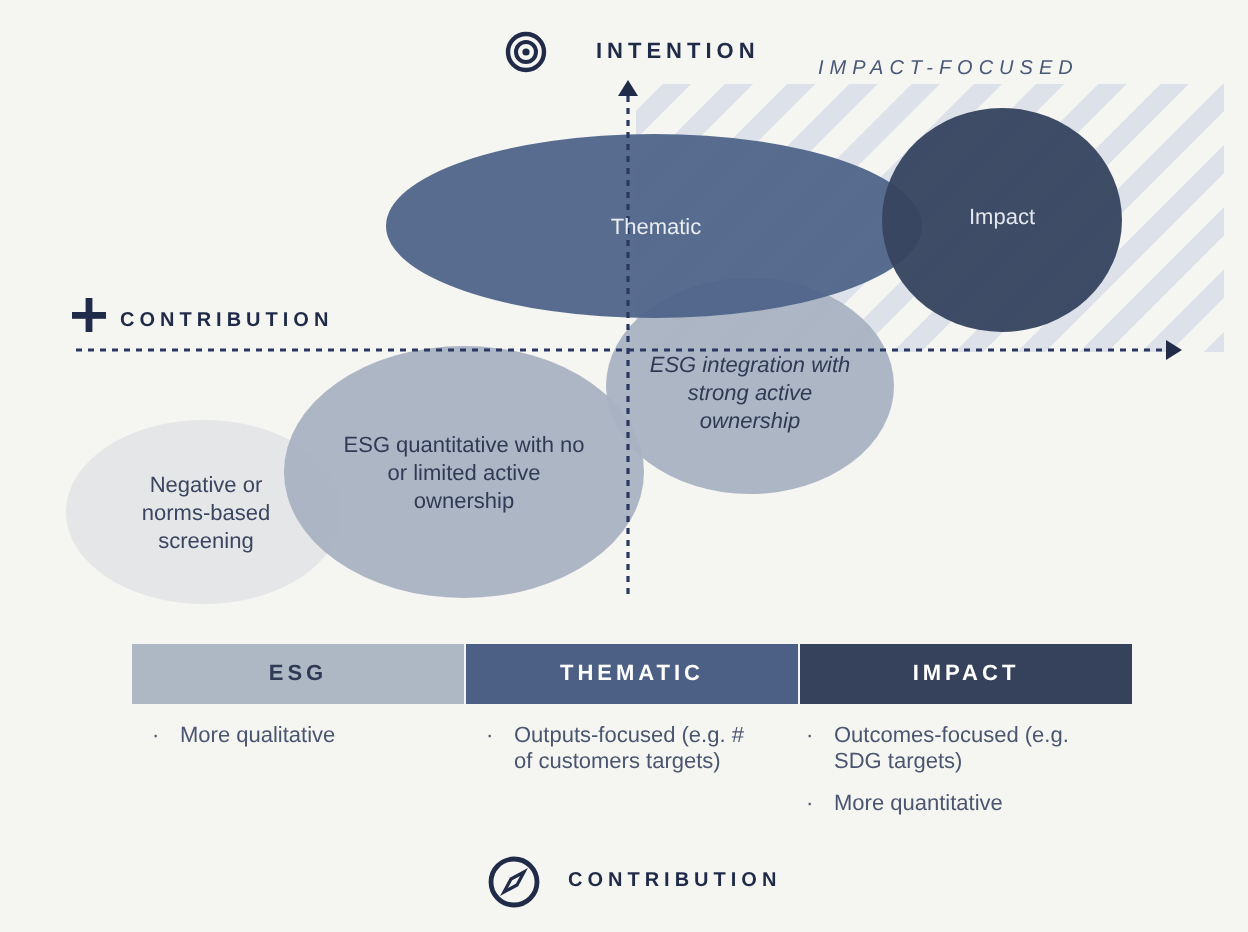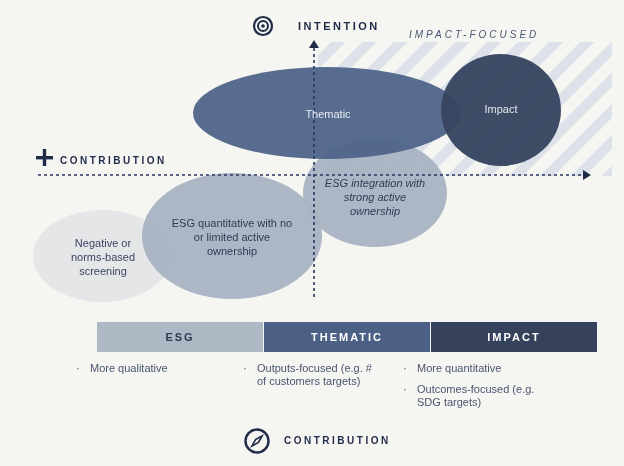--- a/index.html
+++ b/index.html
@@ -11,21 +11,21 @@
   .axis-label {
     font-size:11px; font-weight:bold; letter-spacing:2.5px; color:#1f2b48;
   }
   .zone-label { font-size:10px; letter-spacing:3px; color:#4a5878; }
   .ell-text {
     position:absolute; text-align:center; font-size:11px; line-height:14px;
     display:flex; align-items:center; justify-content:center;
   }
   .hdr {
     position:absolute; top:322px; height:30px; display:flex; align-items:center; justify-content:center;
-    font-size:11px; font-weight:bold; letter-spacing:2px;margin-left:31px;
+    font-size:11px; font-weight:bold; letter-spacing:2px;
   }
   .bullets { position:absolute; top:362px; font-size:11px; line-height:13px; color:#4a5570; }
   .bullets .b { position:relative; padding-left:16px; margin-bottom:8px; }
   .bullets .b::before { content:"·"; position:absolute; left:2px; top:0; }
 </style>
 </head>
 <body>
 
 <svg class="abs" style="left:0;top:0" width="624" height="310">
   <defs>
@@ -76,21 +76,21 @@
 <div class="hdr" style="left:233px;width:166px;background:#4c5f85;color:#ffffff;">THEMATIC</div>
 <div class="hdr" style="left:400px;width:166px;background:#36425c;color:#ffffff;">IMPACT</div>
 
 <div class="bullets" style="left:74px;width:150px;">
   <div class="b">More qualitative</div>
 </div>
 <div class="bullets" style="left:241px;width:140px;">
   <div class="b">Outputs-focused (e.g. # of customers targets)</div>
 </div>
 <div class="bullets" style="left:401px;width:150px;">
+  <div class="b">Outcomes-focused (e.g. SDG targets)</div>
   <div class="b">More quantitative</div>
-  <div class="b">Outcomes-focused (e.g. SDG targets)</div>
 </div>
 
 <svg class="abs" style="left:243px;top:427px" width="28" height="28">
   <circle cx="14" cy="14" r="11.5" fill="none" stroke="#1f2b48" stroke-width="2.4"></circle>
   <polygon points="19,9 15.5,15.5 9,19 12.5,12.5" fill="none" stroke="#1f2b48" stroke-width="1.6"></polygon>
 </svg>
 <div class="abs axis-label" style="left:284px;top:435px;font-size:10px;">CONTRIBUTION</div>
 
 </body></html>

